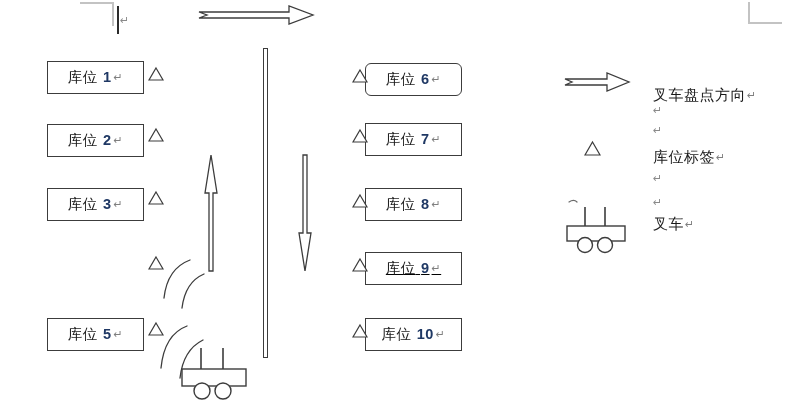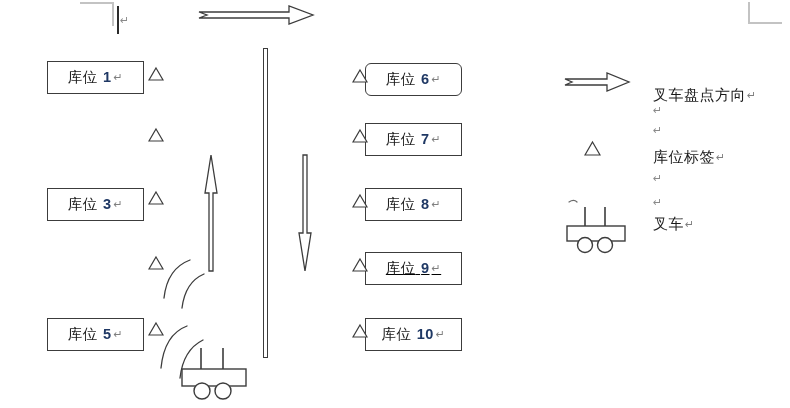--- a/index.html
+++ b/index.html
@@ -144,20 +144,23 @@
 
   <div class="slot-box" style="left:47px; top:61px;">
     <span class="slot-label"><span>库位</span>&nbsp;<span class="num">1</span><span class="pilcrow">↵</span></span>
   </div>
   <div class="tri" style="left:148px; top:66px;">
     <svg width="16" height="16" viewBox="0 0 16 16">
       <polygon points="8,2 15,14 1,14" fill="#ffffff" stroke="#3c3c3c" stroke-width="1.2"></polygon>
     </svg>
   </div>
 
+  <div class="slot-box" style="left:47px; top:124px;">
+    <span class="slot-label"><span>库位</span>&nbsp;<span class="num">2</span><span class="pilcrow">↵</span></span>
+  </div>
   <div class="tri" style="left:148px; top:127px;">
     <svg width="16" height="16" viewBox="0 0 16 16">
       <polygon points="8,2 15,14 1,14" fill="#ffffff" stroke="#3c3c3c" stroke-width="1.2"></polygon>
     </svg>
   </div>
 
   <div class="slot-box" style="left:47px; top:188px;justify-content:center;">
     <span class="slot-label"><span>库位</span>&nbsp;<span class="num">3</span><span class="pilcrow">↵</span></span>
   </div>
   <div class="tri" style="left:148px; top:190px;">

